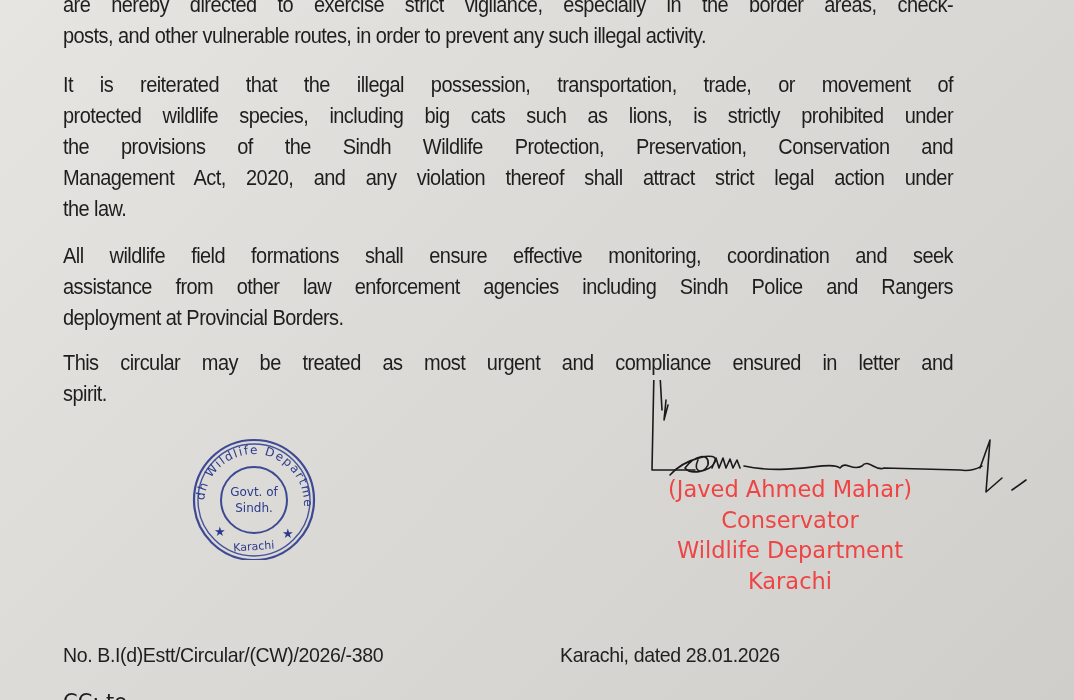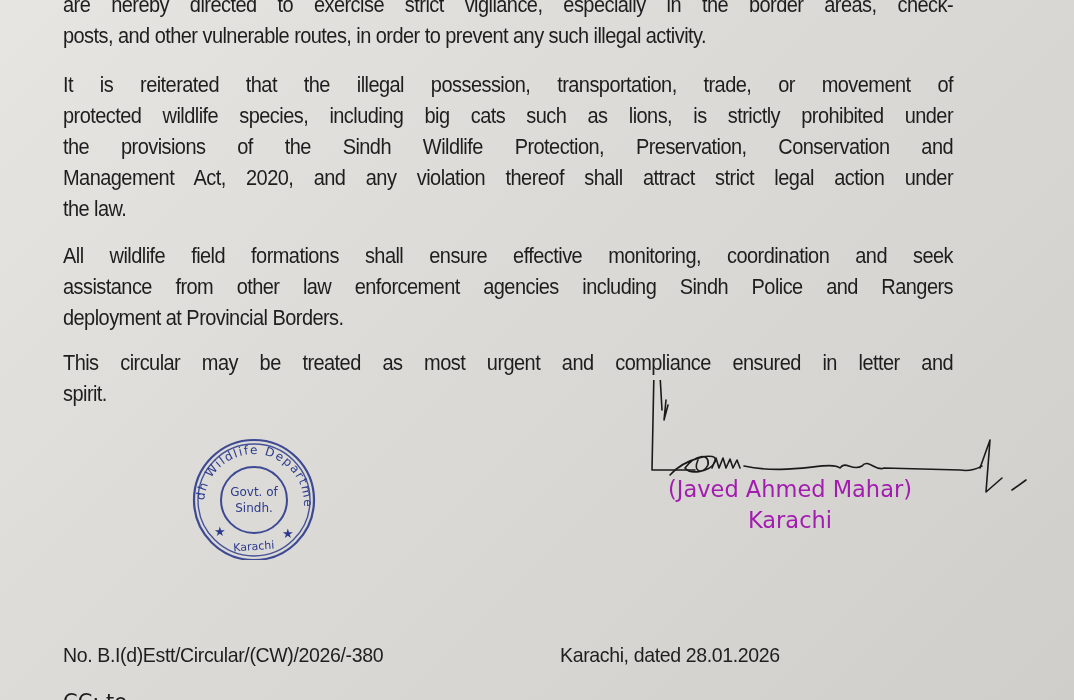--- a/index.html
+++ b/index.html
@@ -23,21 +23,21 @@
   .p2 { top: 241px; }
   .p3 { top: 348px; }
   .line { display: block; white-space: nowrap; }
   .just { display: block; text-align: justify; text-align-last: justify; }
 
   .stamp { position: absolute; left: 188px; top: 438px; width: 132px; height: 122px; }
 
   .sig-block {
     position: absolute; left: 640px; top: 474px; width: 300px;
     text-align: center; font-size: 22.5px; line-height: 30.5px;
-    font-family: "DejaVu Sans", sans-serif; color: #a21caf;
+    font-family: "DejaVu Sans", sans-serif; color: #ef4444;
   }
   .signature { position: absolute; left: 640px; top: 380px; width: 400px; height: 130px; }
 
   .ref-no {
     position: absolute; left: 63px; top: 643px; font-size: 21px;
     font-family: "Liberation Sans", sans-serif; letter-spacing: -0.4px;
     transform: scaleX(0.93); transform-origin: left top;
   }
   .dated {
     position: absolute; left: 560px; top: 643px; font-size: 21px;
@@ -103,19 +103,21 @@
       <path d="M 30 95 C 45 78, 80 70, 75 82 C 70 92, 50 95, 45 88 C 55 75, 70 72, 68 85 C 63 95, 52 92, 58 80"></path>
       <path d="M 72 88 l 4 -10 l 3 10 l 4 -10 l 3 10 l 4 -9 l 3 9 l 4 -8 l 3 8"></path>
       <path d="M 104 86 C 150 96, 190 80, 200 88 C 206 80, 212 92, 222 86 C 228 78, 236 92, 244 88 L 320 90 C 332 92, 338 88, 342 86"></path>
       <path d="M 340 88 L 350 60 L 346 112 L 362 98"></path>
       <path d="M 372 110 L 386 100"></path>
     </g>
   </svg>
 
   <div class="sig-block">
     <div>(Javed Ahmed Mahar)</div>
+    <div>Conservator</div>
+    <div>Wildlife Department</div>
     <div>Karachi</div>
   </div>
 
   <div class="ref-no">No. B.I(d)Estt/Circular/(CW)/2026/-380</div>
   <div class="dated">Karachi, dated 28.01.2026</div>
   <div class="cc">CC: to</div>
 </div>
 
 </body></html>

